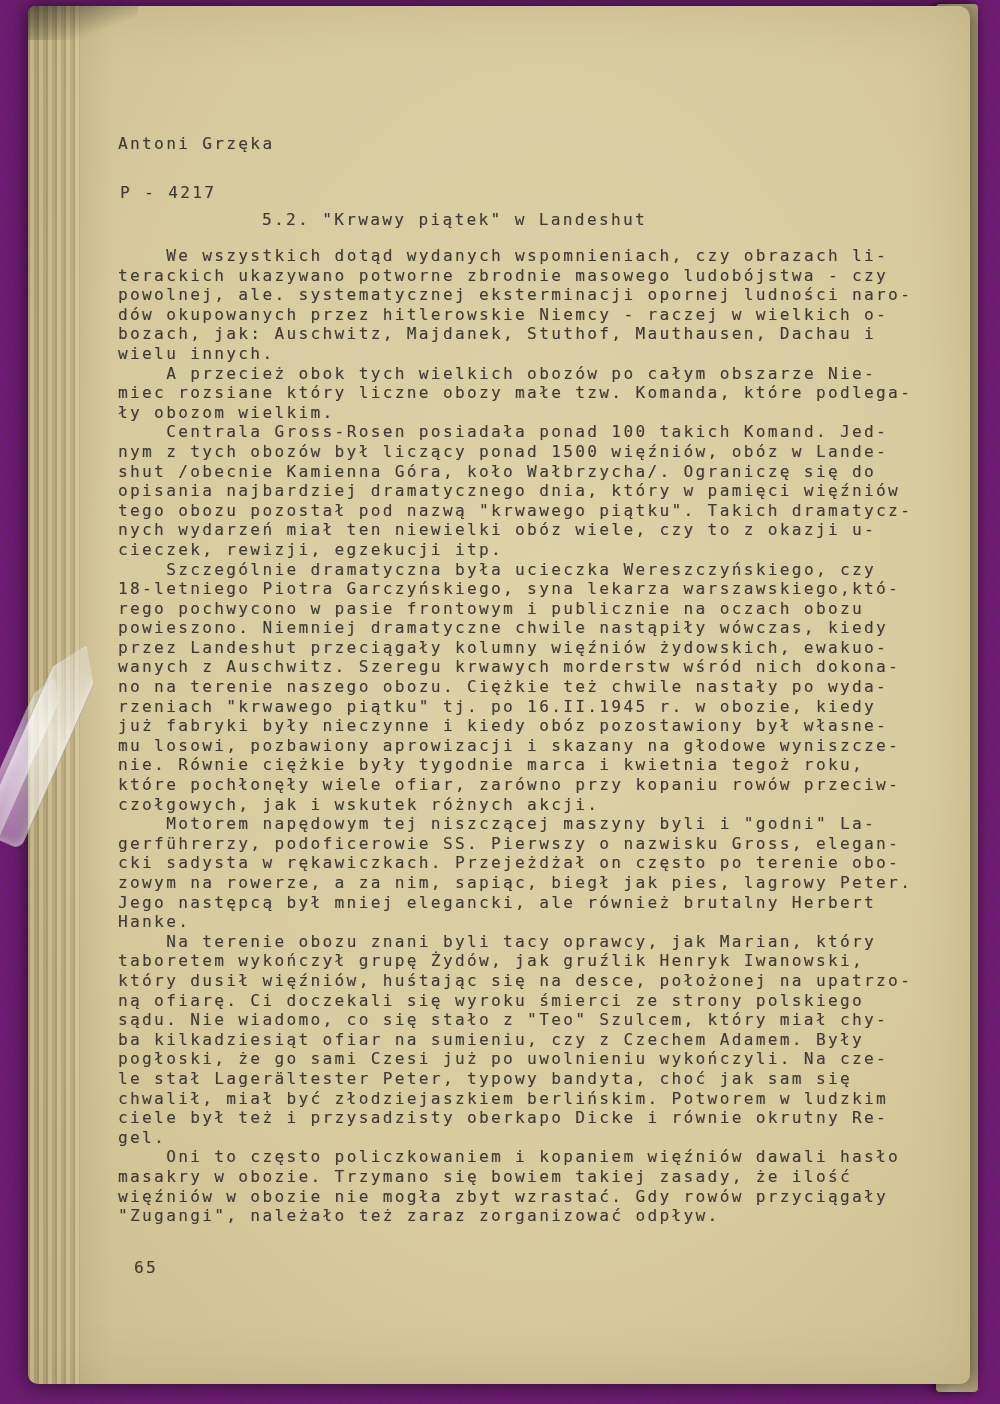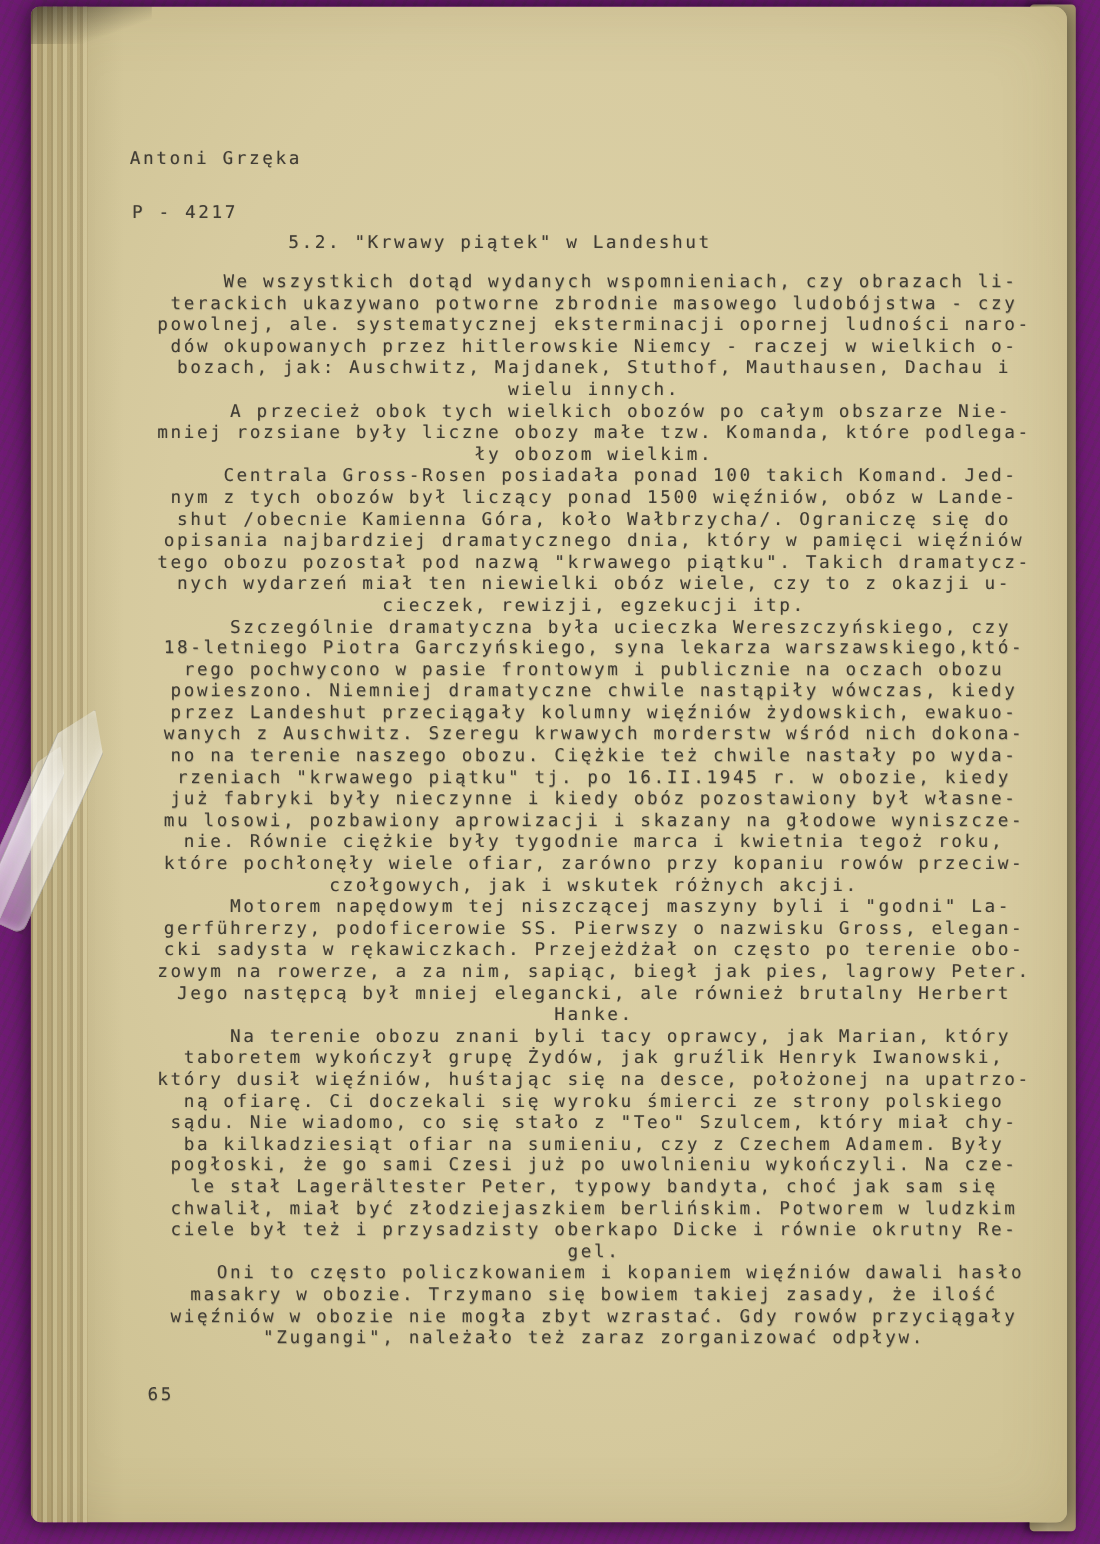--- a/index.html
+++ b/index.html
@@ -72,21 +72,21 @@
     color:#403c34;
     font-size:16px;
     line-height:19.6px;
     letter-spacing:2.4px;
     white-space:pre-wrap;
     text-shadow:0.4px 0.4px 0.7px rgba(62,58,50,0.35);
   }
   .author-line   { position:absolute; left:90px;  top:128px; }
   .ref-line      { position:absolute; left:92px;  top:157px;margin-top:20px; }
   .section-title { position:absolute; left:234px; top:204px; }
-  .body-text     { position:absolute; left:90px;  top:240px; width:844px;text-align:center; }
+  .body-text     { position:absolute; left:90px;  top:240px; width:844px; }
   .page-number   { position:absolute; left:106px; top:1252px; }
   .paragraph { margin:0; }
 </style>
 </head>
 <body>
 
 <div class="scan">
 
   <div class="under-page"></div>
 
@@ -101,21 +101,21 @@
     <div class="typetext section-title">5.2. "Krwawy piątek" w Landeshut</div>
 
     <div class="body-text">
       <div class="typetext paragraph">    We wszystkich dotąd wydanych wspomnieniach, czy obrazach li-
 terackich ukazywano potworne zbrodnie masowego ludobójstwa - czy
 powolnej, ale. systematycznej eksterminacji opornej ludności naro-
 dów okupowanych przez hitlerowskie Niemcy - raczej w wielkich o-
 bozach, jak: Auschwitz, Majdanek, Stuthof, Mauthausen, Dachau i
 wielu innych.</div>
       <div class="typetext paragraph">    A przecież obok tych wielkich obozów po całym obszarze Nie-
-mniej rozsiane były liczne obozy małe tzw. Komanda, które podlega-
+miec rozsiane który liczne obozy małe tzw. Komanda, które podlega-
 ły obozom wielkim.</div>
       <div class="typetext paragraph">    Centrala Gross-Rosen posiadała ponad 100 takich Komand. Jed-
 nym z tych obozów był liczący ponad 1500 więźniów, obóz w Lande-
 shut /obecnie Kamienna Góra, koło Wałbrzycha/. Ograniczę się do
 opisania najbardziej dramatycznego dnia, który w pamięci więźniów
 tego obozu pozostał pod nazwą "krwawego piątku". Takich dramatycz-
 nych wydarzeń miał ten niewielki obóz wiele, czy to z okazji u-
 cieczek, rewizji, egzekucji itp.</div>
       <div class="typetext paragraph">    Szczególnie dramatyczna była ucieczka Wereszczyńskiego, czy
 18-letniego Piotra Garczyńskiego, syna lekarza warszawskiego,któ-

